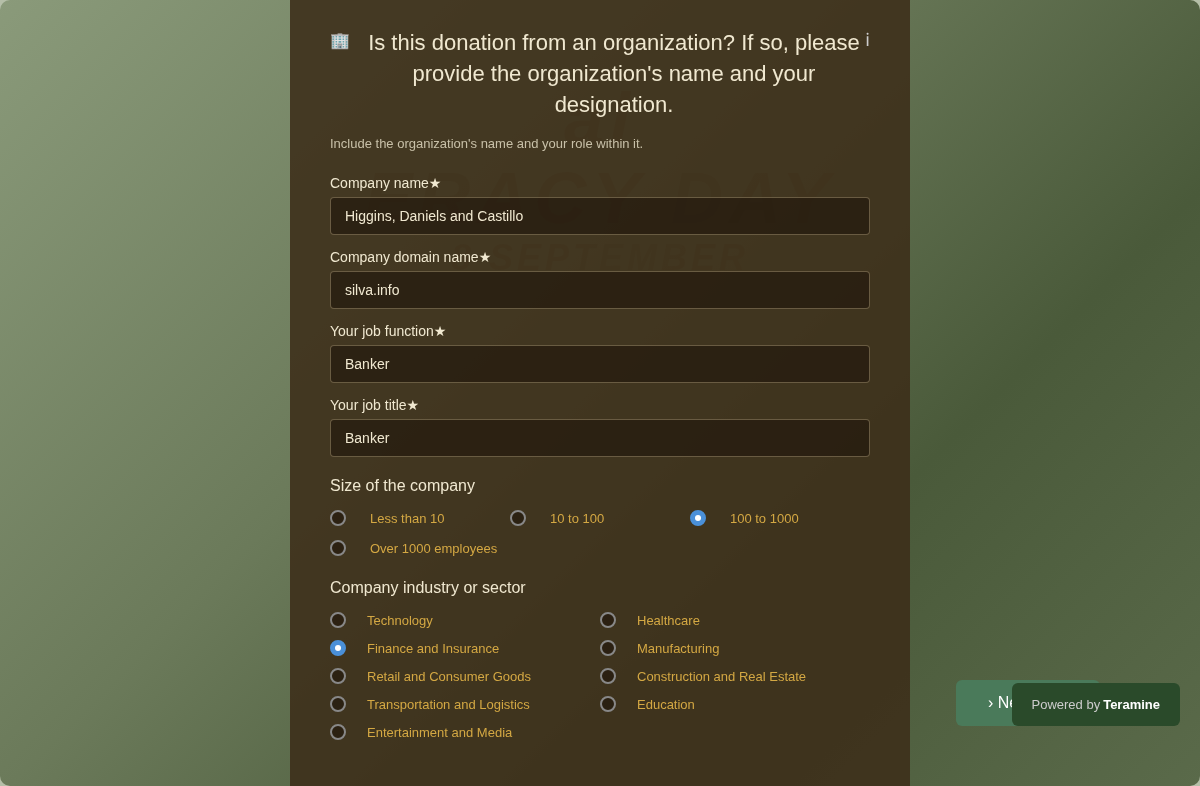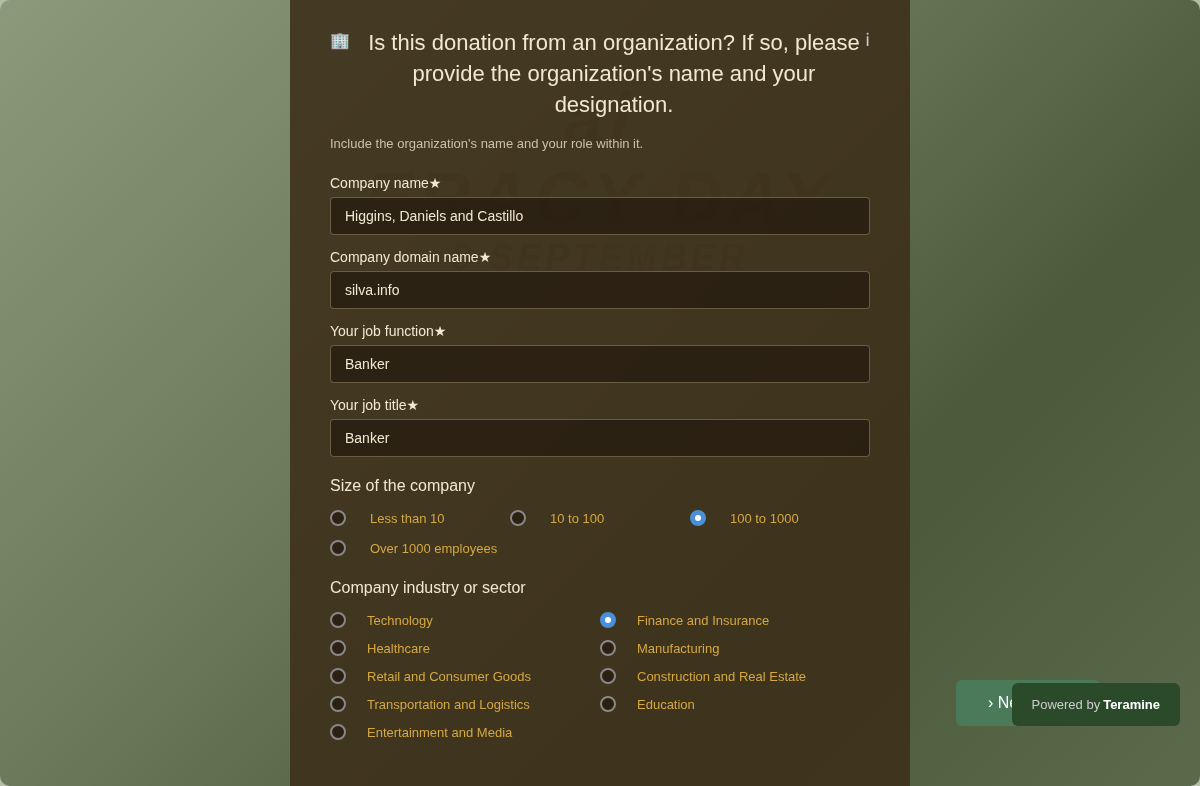--- a/index.html
+++ b/index.html
@@ -303,27 +303,27 @@
     <div class="section-title">Company industry or sector</div>
 
     <div class="industry-grid">
 
       <div class="industry-item">
         <div class="radio-circle"></div>
         <span class="radio-label">Technology</span>
       </div>
 
       <div class="industry-item">
+        <div class="radio-circle"></div>
+        <span class="radio-label">Healthcare</span>
+      </div>
+
+      <div class="industry-item">
         <div class="radio-circle selected"></div>
         <span class="radio-label">Finance and Insurance</span>
-      </div>
-
-      <div class="industry-item">
-        <div class="radio-circle"></div>
-        <span class="radio-label">Healthcare</span>
       </div>
       <div class="industry-item">
         <div class="radio-circle"></div>
         <span class="radio-label">Manufacturing</span>
       </div>
 
       <div class="industry-item">
         <div class="radio-circle"></div>
         <span class="radio-label">Retail and Consumer Goods</span>
       </div>

